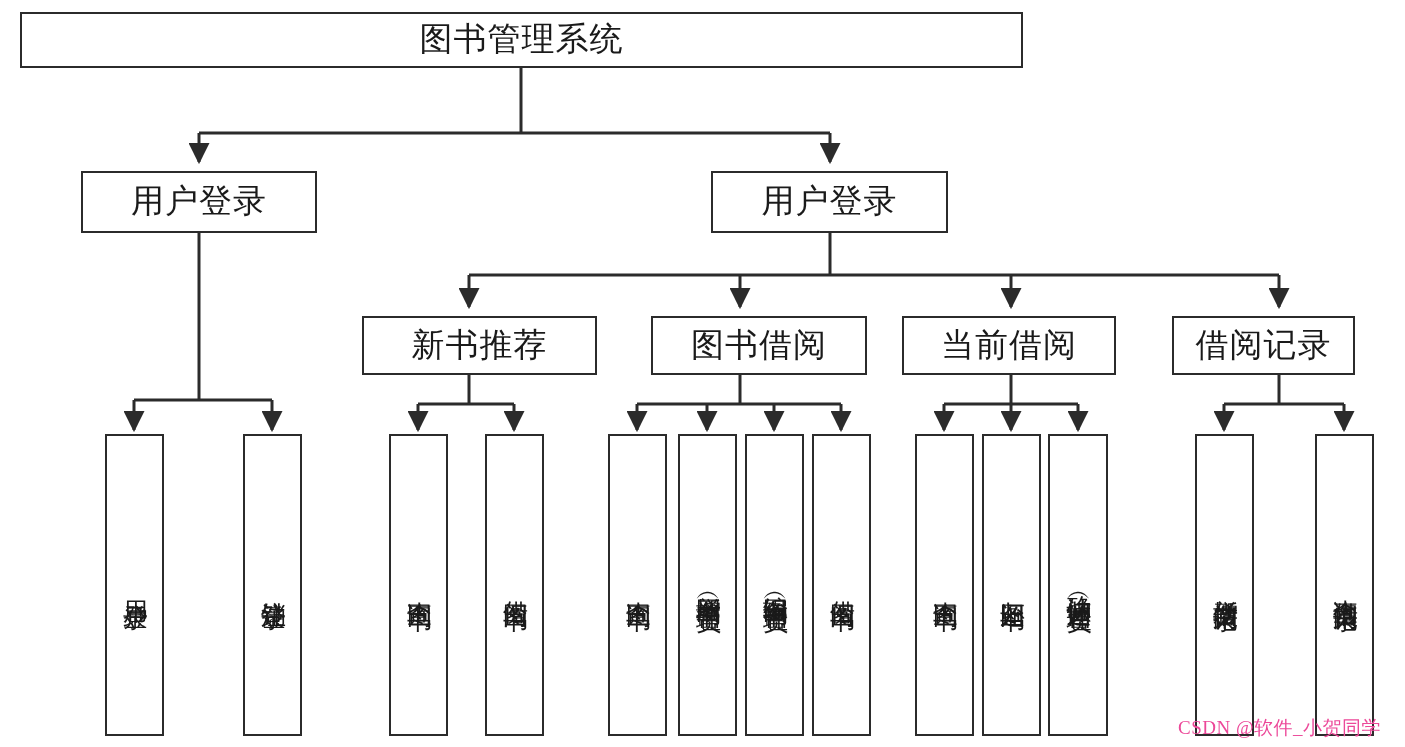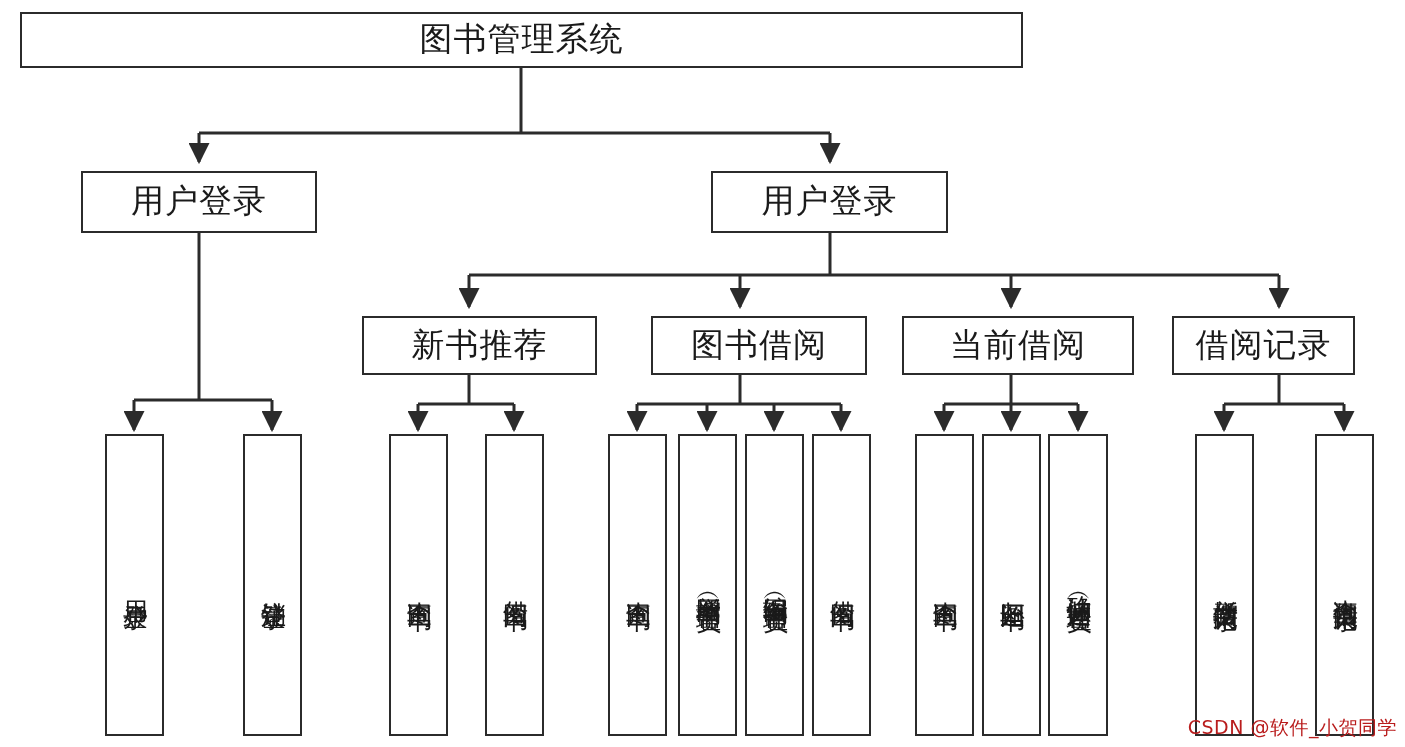--- a/index.html
+++ b/index.html
@@ -51,26 +51,27 @@
   svg#wires {
     position: absolute;
     left: 0;
     top: 0;
     width: 1405px;
     height: 747px;
     pointer-events: none;
   }
   .watermark {
     position: absolute;
-    right: 8px;
+    right: 24px;
     bottom: 6px;
     font-size: 19px;
-    color: #b91c1c;
+    color: #ec4899;
     letter-spacing: 0.5px;
     white-space: nowrap;
+    font-family: Liberation Serif, serif;
   }
 </style>
 </head>
 <body>
 
 <div id="canvas">
 
   <svg id="wires" viewBox="0 0 1405 747">
     <defs>
       <marker id="arrow" viewBox="0 0 10 10" refX="9" refY="5" markerWidth="7" markerHeight="7" orient="auto-start-reverse">
@@ -131,21 +132,21 @@
   <div class="node h" style="left:711px; top:171px; width:237px; height:62px;">
     <span class="lbl">用户登录</span>
   </div>
 
   <div class="node h" style="left:362px; top:316px; width:235px; height:59px;">
     <span class="lbl">新书推荐</span>
   </div>
   <div class="node h" style="left:632px; top:316px; width:216px; height:59px;margin-left:19px;">
     <span class="lbl">图书借阅</span>
   </div>
-  <div class="node h" style="left:902px; top:316px; width:232px; height:59px;">
+  <div class="node h" style="left:902px; top:316px; width:214px; height:59px;">
     <span class="lbl">当前借阅</span>
   </div>
   <div class="node h" style="left:1172px; top:316px; width:183px; height:59px;">
     <span class="lbl">借阅记录</span>
   </div>
 
   <div class="node v" style="left:105px; top:434px; width:59px; height:302px;">
     <span class="lbl">用户登录</span>
   </div>
   <div class="node v" style="left:243px; top:434px; width:59px; height:302px;">

